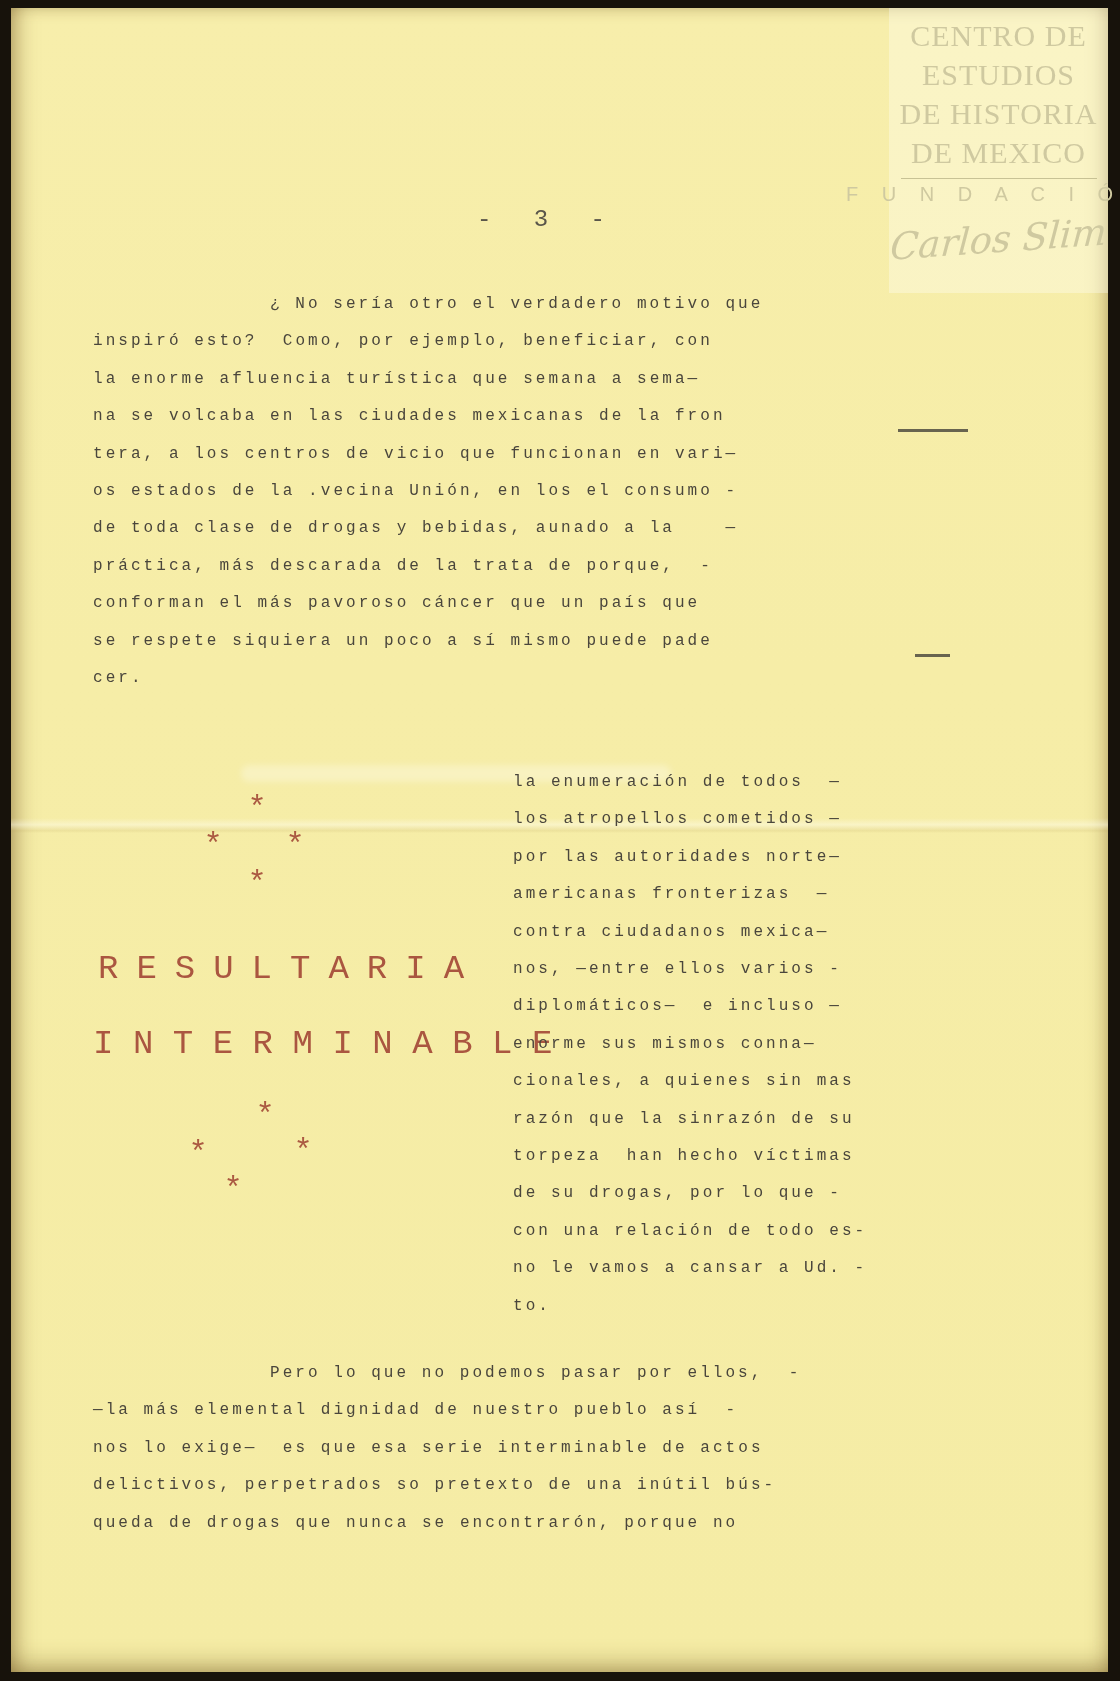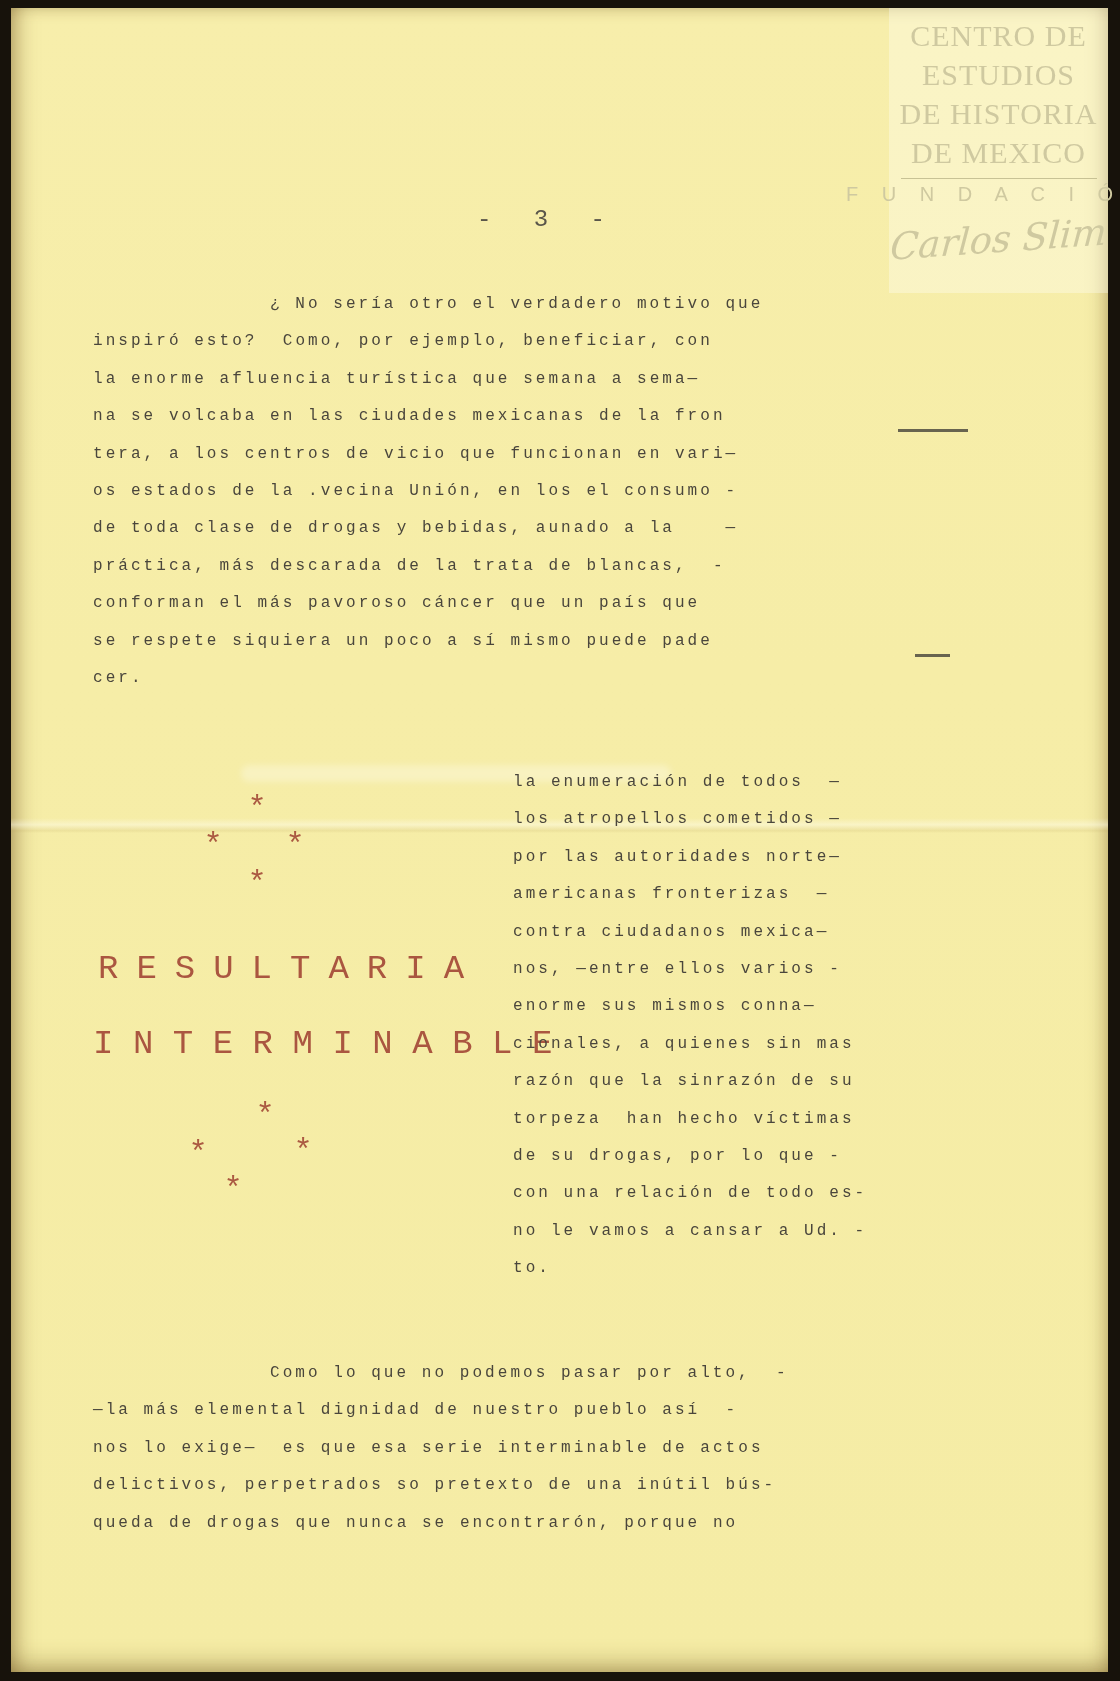--- a/index.html
+++ b/index.html
@@ -61,21 +61,21 @@
 
   <div class="tw-block" style="left:82px;top:278px;width:900px;">
     <div class="line indent">¿ No sería otro el verdadero motivo que</div>
     <div>
         <div class="line">inspiró esto?  Como, por ejemplo, beneficiar, con</div>
         <div class="line">la enorme afluencia turística que semana a sema—</div>
         <div class="line">na se volcaba en las ciudades mexicanas de la fron</div>
         <div class="line">tera, a los centros de vicio que funcionan en vari—</div>
         <div class="line">os estados de la .vecina Unión, en los el consumo -</div>
         <div class="line">de toda clase de drogas y bebidas, aunado a la    —</div>
-        <div class="line">práctica, más descarada de la trata de blancas,  -</div>
+        <div class="line">práctica, más descarada de la trata de porque,  -</div>
         <div class="line">conforman el más pavoroso cáncer que un país que</div>
         <div class="line">se respete siquiera un poco a sí mismo puede pade</div>
         <div class="line">cer.</div>
       </div>
   </div>
 
   <div class="abs umark" style="left:887px;top:421px;width:70px;"></div>
   <div class="abs umark" style="left:904px;top:646px;width:35px;"></div>
 
   <div class="abs fold"></div>
@@ -95,33 +95,34 @@
   <div class="abs ast" style="left:211px;top:1166px;">*</div>
 
   <div class="tw-block" style="left:502px;top:756px;width:540px;">
     <div>
         <div class="line">la enumeración de todos  —</div>
         <div class="line">los atropellos cometidos —</div>
         <div class="line">por las autoridades norte—</div>
         <div class="line">americanas fronterizas  —</div>
         <div class="line">contra ciudadanos mexica—</div>
         <div class="line">nos, —entre ellos varios -</div>
+        <div class="line">diplomáticos—  e incluso —</div>
         <div class="line">enorme sus mismos conna—</div>
         <div class="line">cionales, a quienes sin mas</div>
         <div class="line">razón que la sinrazón de su</div>
         <div class="line">torpeza  han hecho víctimas</div>
         <div class="line">de su drogas, por lo que -</div>
         <div class="line">con una relación de todo es-</div>
         <div class="line">no le vamos a cansar a Ud. -</div>
         <div class="line">to.</div>
       </div>
   </div>
 
   <div class="tw-block" style="left:82px;top:1347px;width:940px;">
-    <div class="line indent">Como lo que no podemos pasar por alto,  -</div>
+    <div class="line indent">Pero lo que no podemos pasar por ellos,  -</div>
     <div>
         <div class="line">—la más elemental dignidad de nuestro pueblo así  -</div>
         <div class="line">nos lo exige—  es que esa serie interminable de actos</div>
         <div class="line">delictivos, perpetrados so pretexto de una inútil bús-</div>
         <div class="line">queda de drogas que nunca se encontrarón, porque no</div>
       </div>
   </div>
 
 </div>
 

